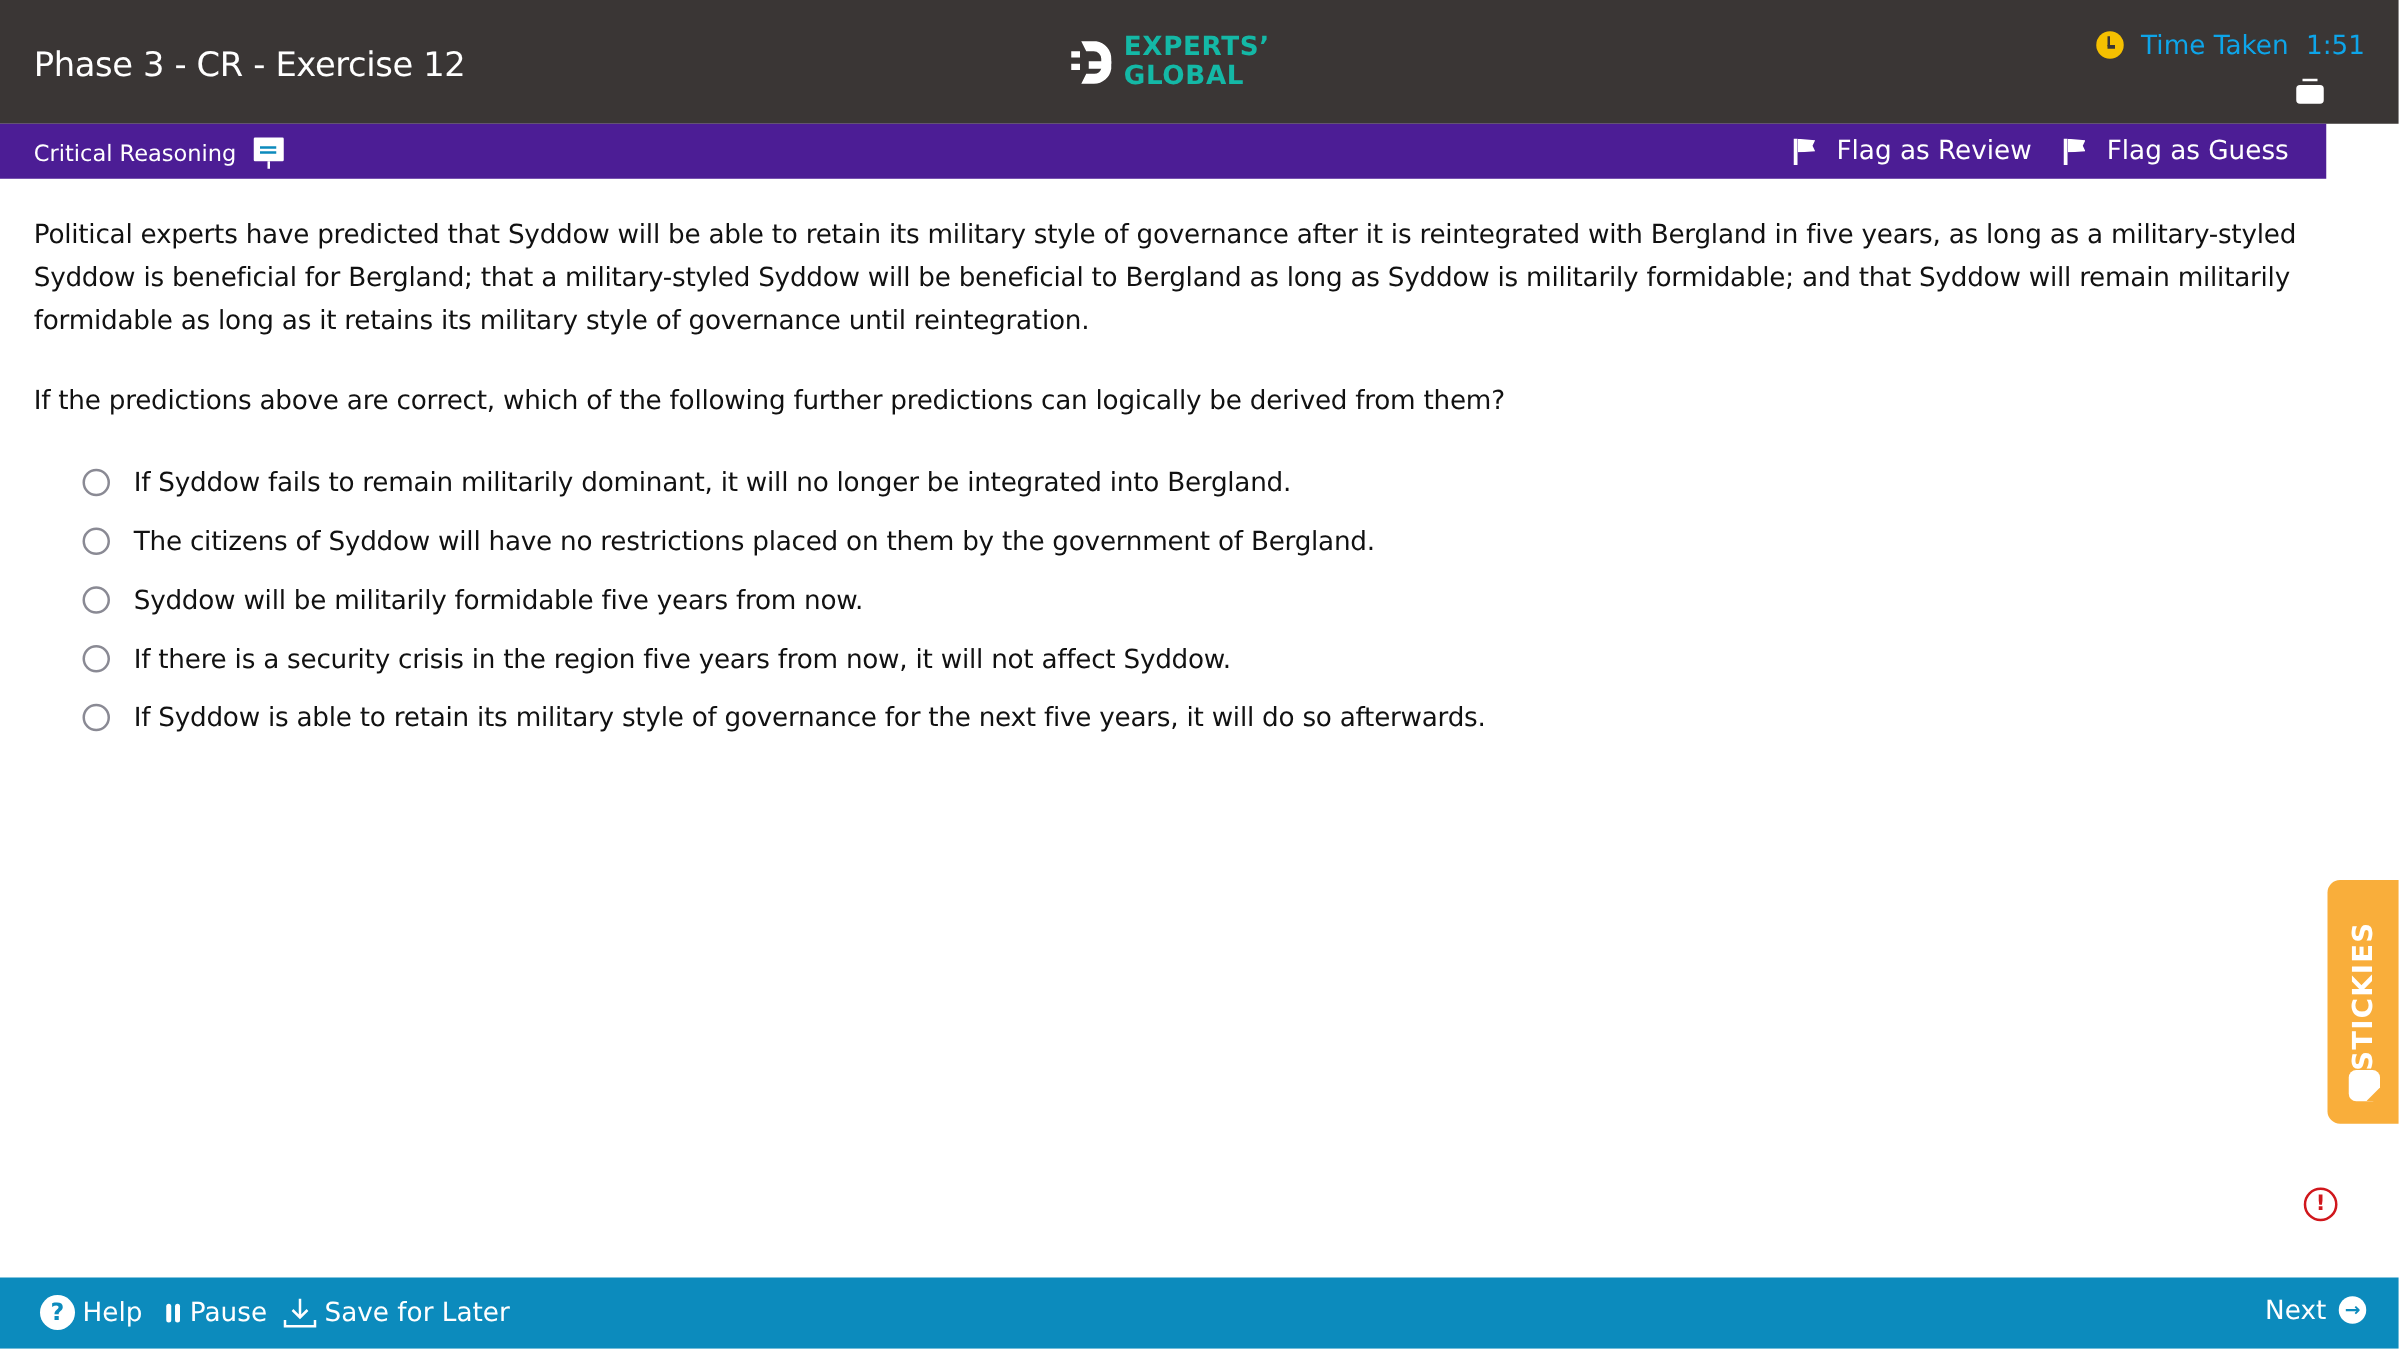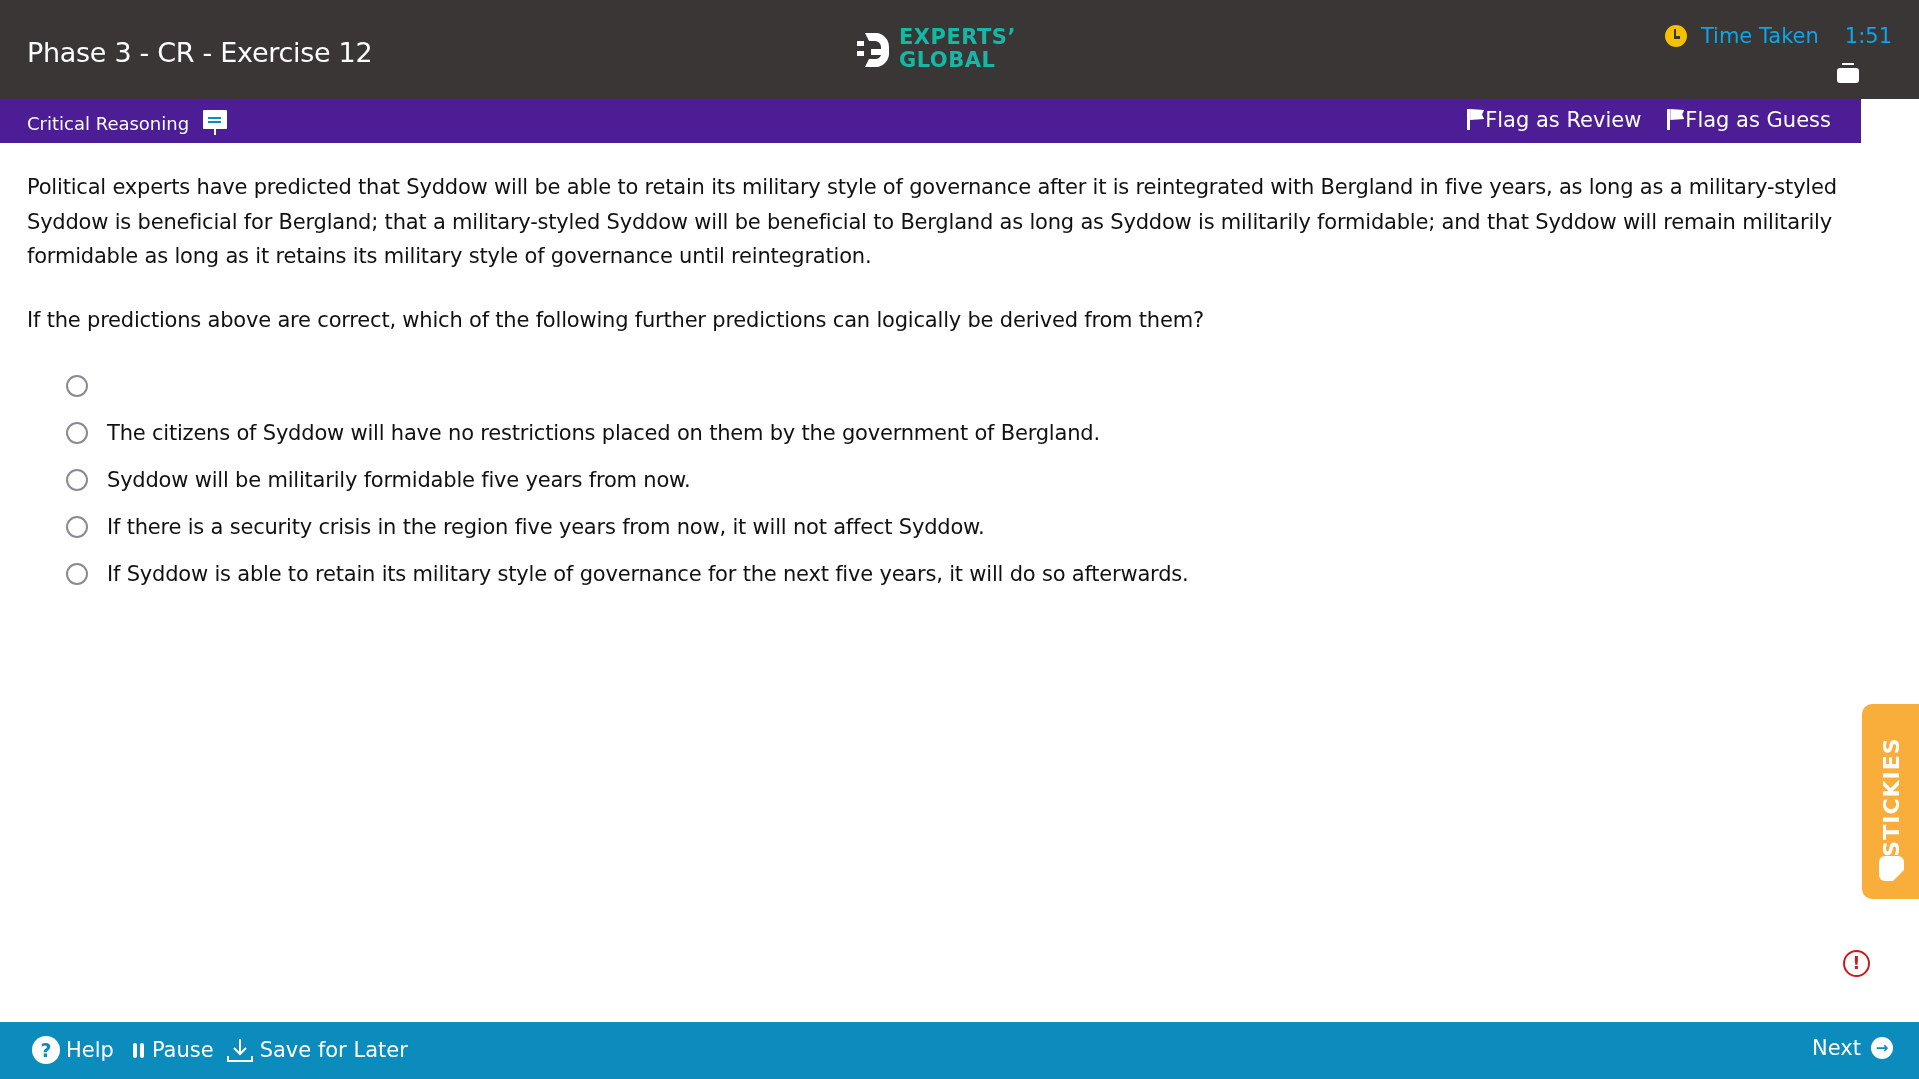--- a/index.html
+++ b/index.html
@@ -8,34 +8,34 @@
 
   .topbar { position: absolute; left: 0; top: 0; width: 1919px; height: 99px; background: #3a3635; color: #fff; }
   .topbar .title { position: absolute; left: 27px; top: 37px; font-size: 27px; letter-spacing: -0.3px; }
   .logo { position: absolute; left: 855px; top: 26px; display: flex; align-items: center; gap: 8px; }
   .logo .mark { width: 36px; height: 44px; position: relative; }
   .logo .text { font-family: "DejaVu Sans", sans-serif; font-weight: bold; font-size: 21px; line-height: 23px; letter-spacing: 0.5px; color: #14b8a6; }
   .timer { position: absolute; right: 27px; top: 24px; display: flex; align-items: center; gap: 14px; color: #0ea5e9; font-size: 21px; }
   .timer .clock { width: 22px; height: 22px; border-radius: 50%; background: #f5c000; position: relative; }
   .timer .clock::before { content: ""; position: absolute; left: 9px; top: 4px; width: 2.5px; height: 8px; background: #3a3635; }
   .timer .clock::after { content: ""; position: absolute; left: 9px; top: 11px; width: 6px; height: 2.5px; background: #3a3635; }
-  .timer .val { margin-left: 12px; }
+  .timer .val { margin-left: 0; }
   .counter { position: absolute; right: 27px; top: 63px; display: flex; align-items: center; gap: 14px; font-size: 21px; color: #fff; flex-direction: column; }
   .counter .stack { width: 22px; height: 20px; position: relative; }
   .counter .stack::before { content: ""; position: absolute; left: 5px; top: 0; width: 12px; height: 2px; background: #fff; }
   .counter .stack::after { content: ""; position: absolute; left: 0; top: 5px; width: 22px; height: 15px; background: #fff; border-radius: 3px; }
 
   .subbar { position: absolute; left: 0; top: 99px; width: 1861px; height: 44px; background: #4c1d95; color: #fff; }
   .subbar .section { position: absolute; left: 27px; top: 11px; font-size: 18px; display: flex; align-items: center; gap: 14px; }
   .board-icon { width: 24px; height: 26px; position: relative; }
   .board-icon .frame { position: absolute; left: 0; top: 0; width: 24px; height: 19px; background: #fff; border-radius: 1px; }
   .board-icon .frame::before { content: ""; position: absolute; left: 5px; top: 7px; width: 13px; height: 2px; background: #0c8bbd; box-shadow: 0 4px 0 #0c8bbd; }
   .board-icon .leg { position: absolute; left: 11px; top: 19px; width: 2px; height: 6px; background: #fff; }
   .flags { position: absolute; right: 30px; top: 9px; display: flex; gap: 26px; font-size: 21px; }
-  .flag { display: flex; align-items: flex-start; gap: 0; cursor: pointer; }
+  .flag { display: flex; align-items: flex-end; gap: 16px; cursor: pointer; }
   .flag-icon { width: 18px; height: 22px; position: relative; }
   .flag-icon::before { content: ""; position: absolute; left: 0; top: 1px; width: 3px; height: 21px; background: #fff; }
   .flag-icon::after { content: ""; position: absolute; left: 3px; top: 1px; width: 14px; height: 11px; background: #fff; clip-path: polygon(0 0, 100% 10%, 85% 50%, 100% 90%, 0 100%); }
 
   .content { position: absolute; left: 27px; top: 170px; width: 1850px; font-size: 21px; line-height: 34.5px; letter-spacing: -0.2px; }
   .question { position: absolute; left: 27px; top: 308px; font-size: 21px; letter-spacing: -0.2px; }
   .options { position: absolute; left: 66px; top: 362px; }
   .option { display: flex; align-items: center; height: 47px; font-size: 21px; letter-spacing: -0.2px; cursor: pointer; }
   .radio { width: 22px; height: 22px; border: 2.5px solid #8a8a94; border-radius: 50%; margin-right: 19px; background: #fff; }
 
@@ -106,20 +106,21 @@
     </div>
   </div>
 </div>
 
 <div class="content">Political experts have predicted that Syddow will be able to retain its military style of governance after it is reintegrated with Bergland in five years, as long as a military-styled Syddow is beneficial for Bergland; that a military-styled Syddow will be beneficial to Bergland as long as Syddow is militarily formidable; and that Syddow will remain militarily formidable as long as it retains its military style of governance until reintegration.</div>
 <div class="question">If the predictions above are correct, which of the following further predictions can logically be derived from them?</div>
 
 <div class="options">
   <div class="option">
     <span class="radio"></span>
+    <span>If Syddow fails to remain militarily dominant, it will no longer be integrated into Bergland.</span>
   </div>
   <div class="option">
     <span class="radio"></span>
     <span>The citizens of Syddow will have no restrictions placed on them by the government of Bergland.</span>
   </div>
   <div class="option">
     <span class="radio"></span>
     <span>Syddow will be militarily formidable five years from now.</span>
   </div>
   <div class="option">

